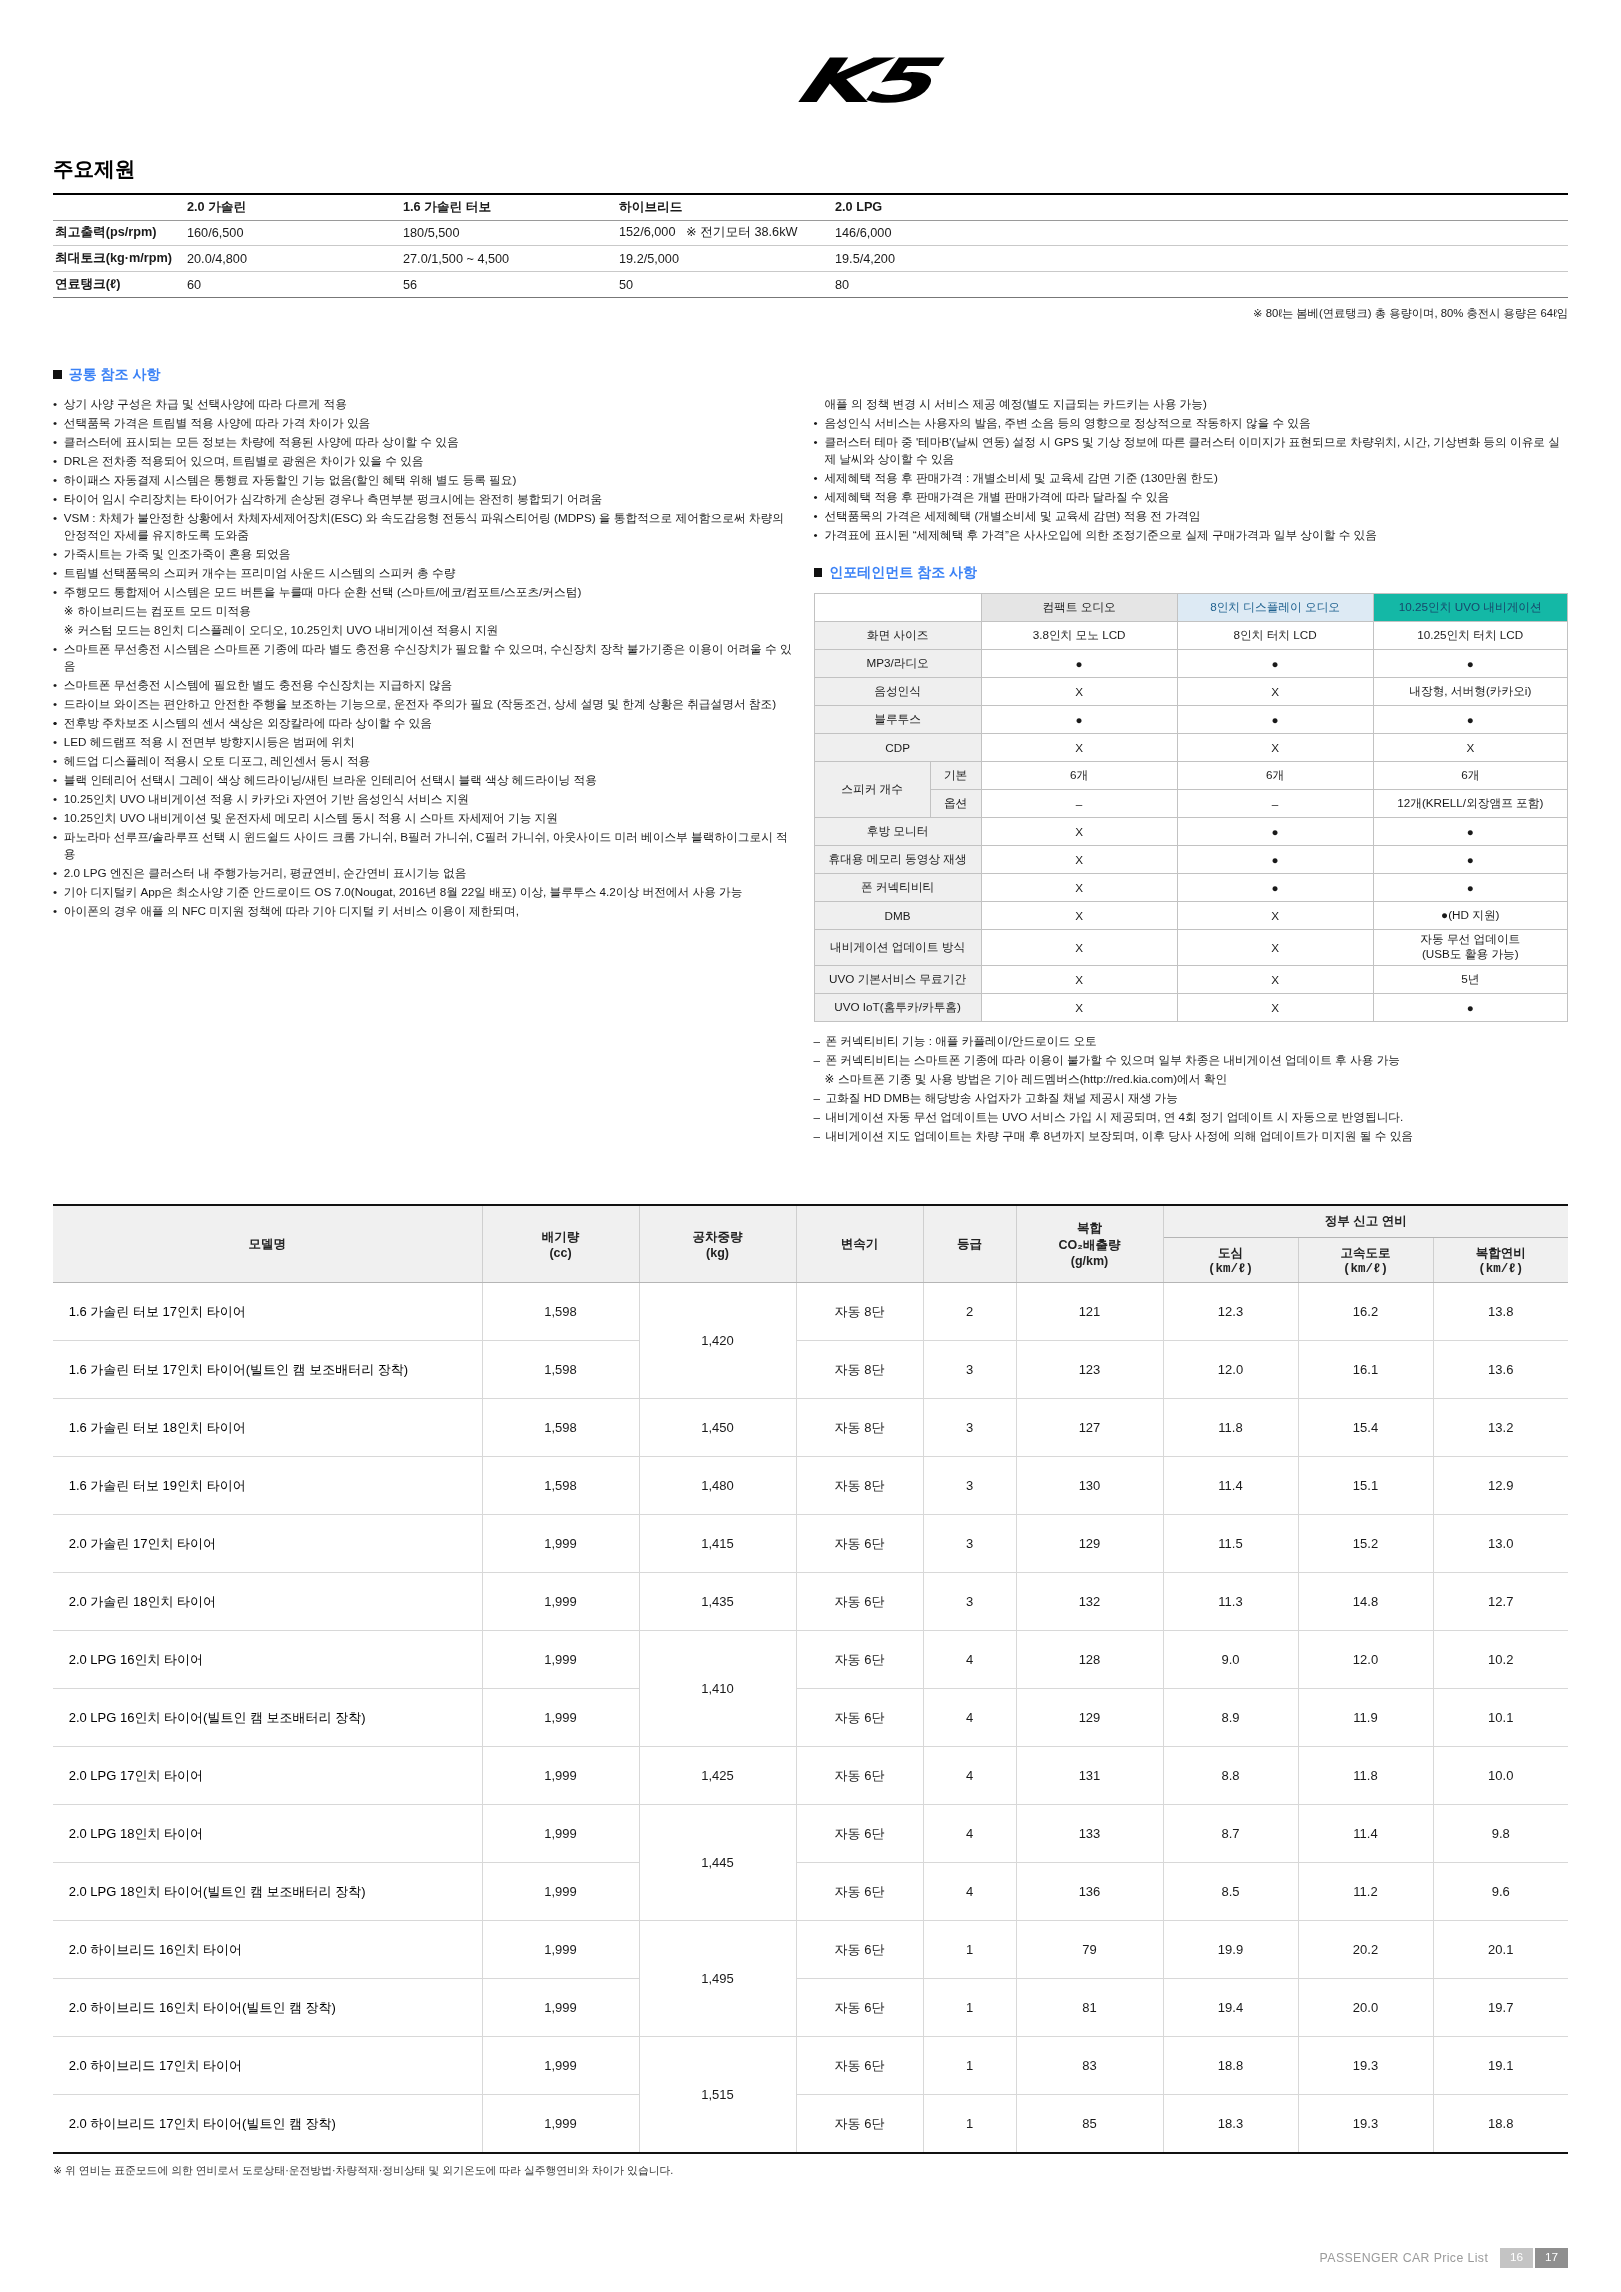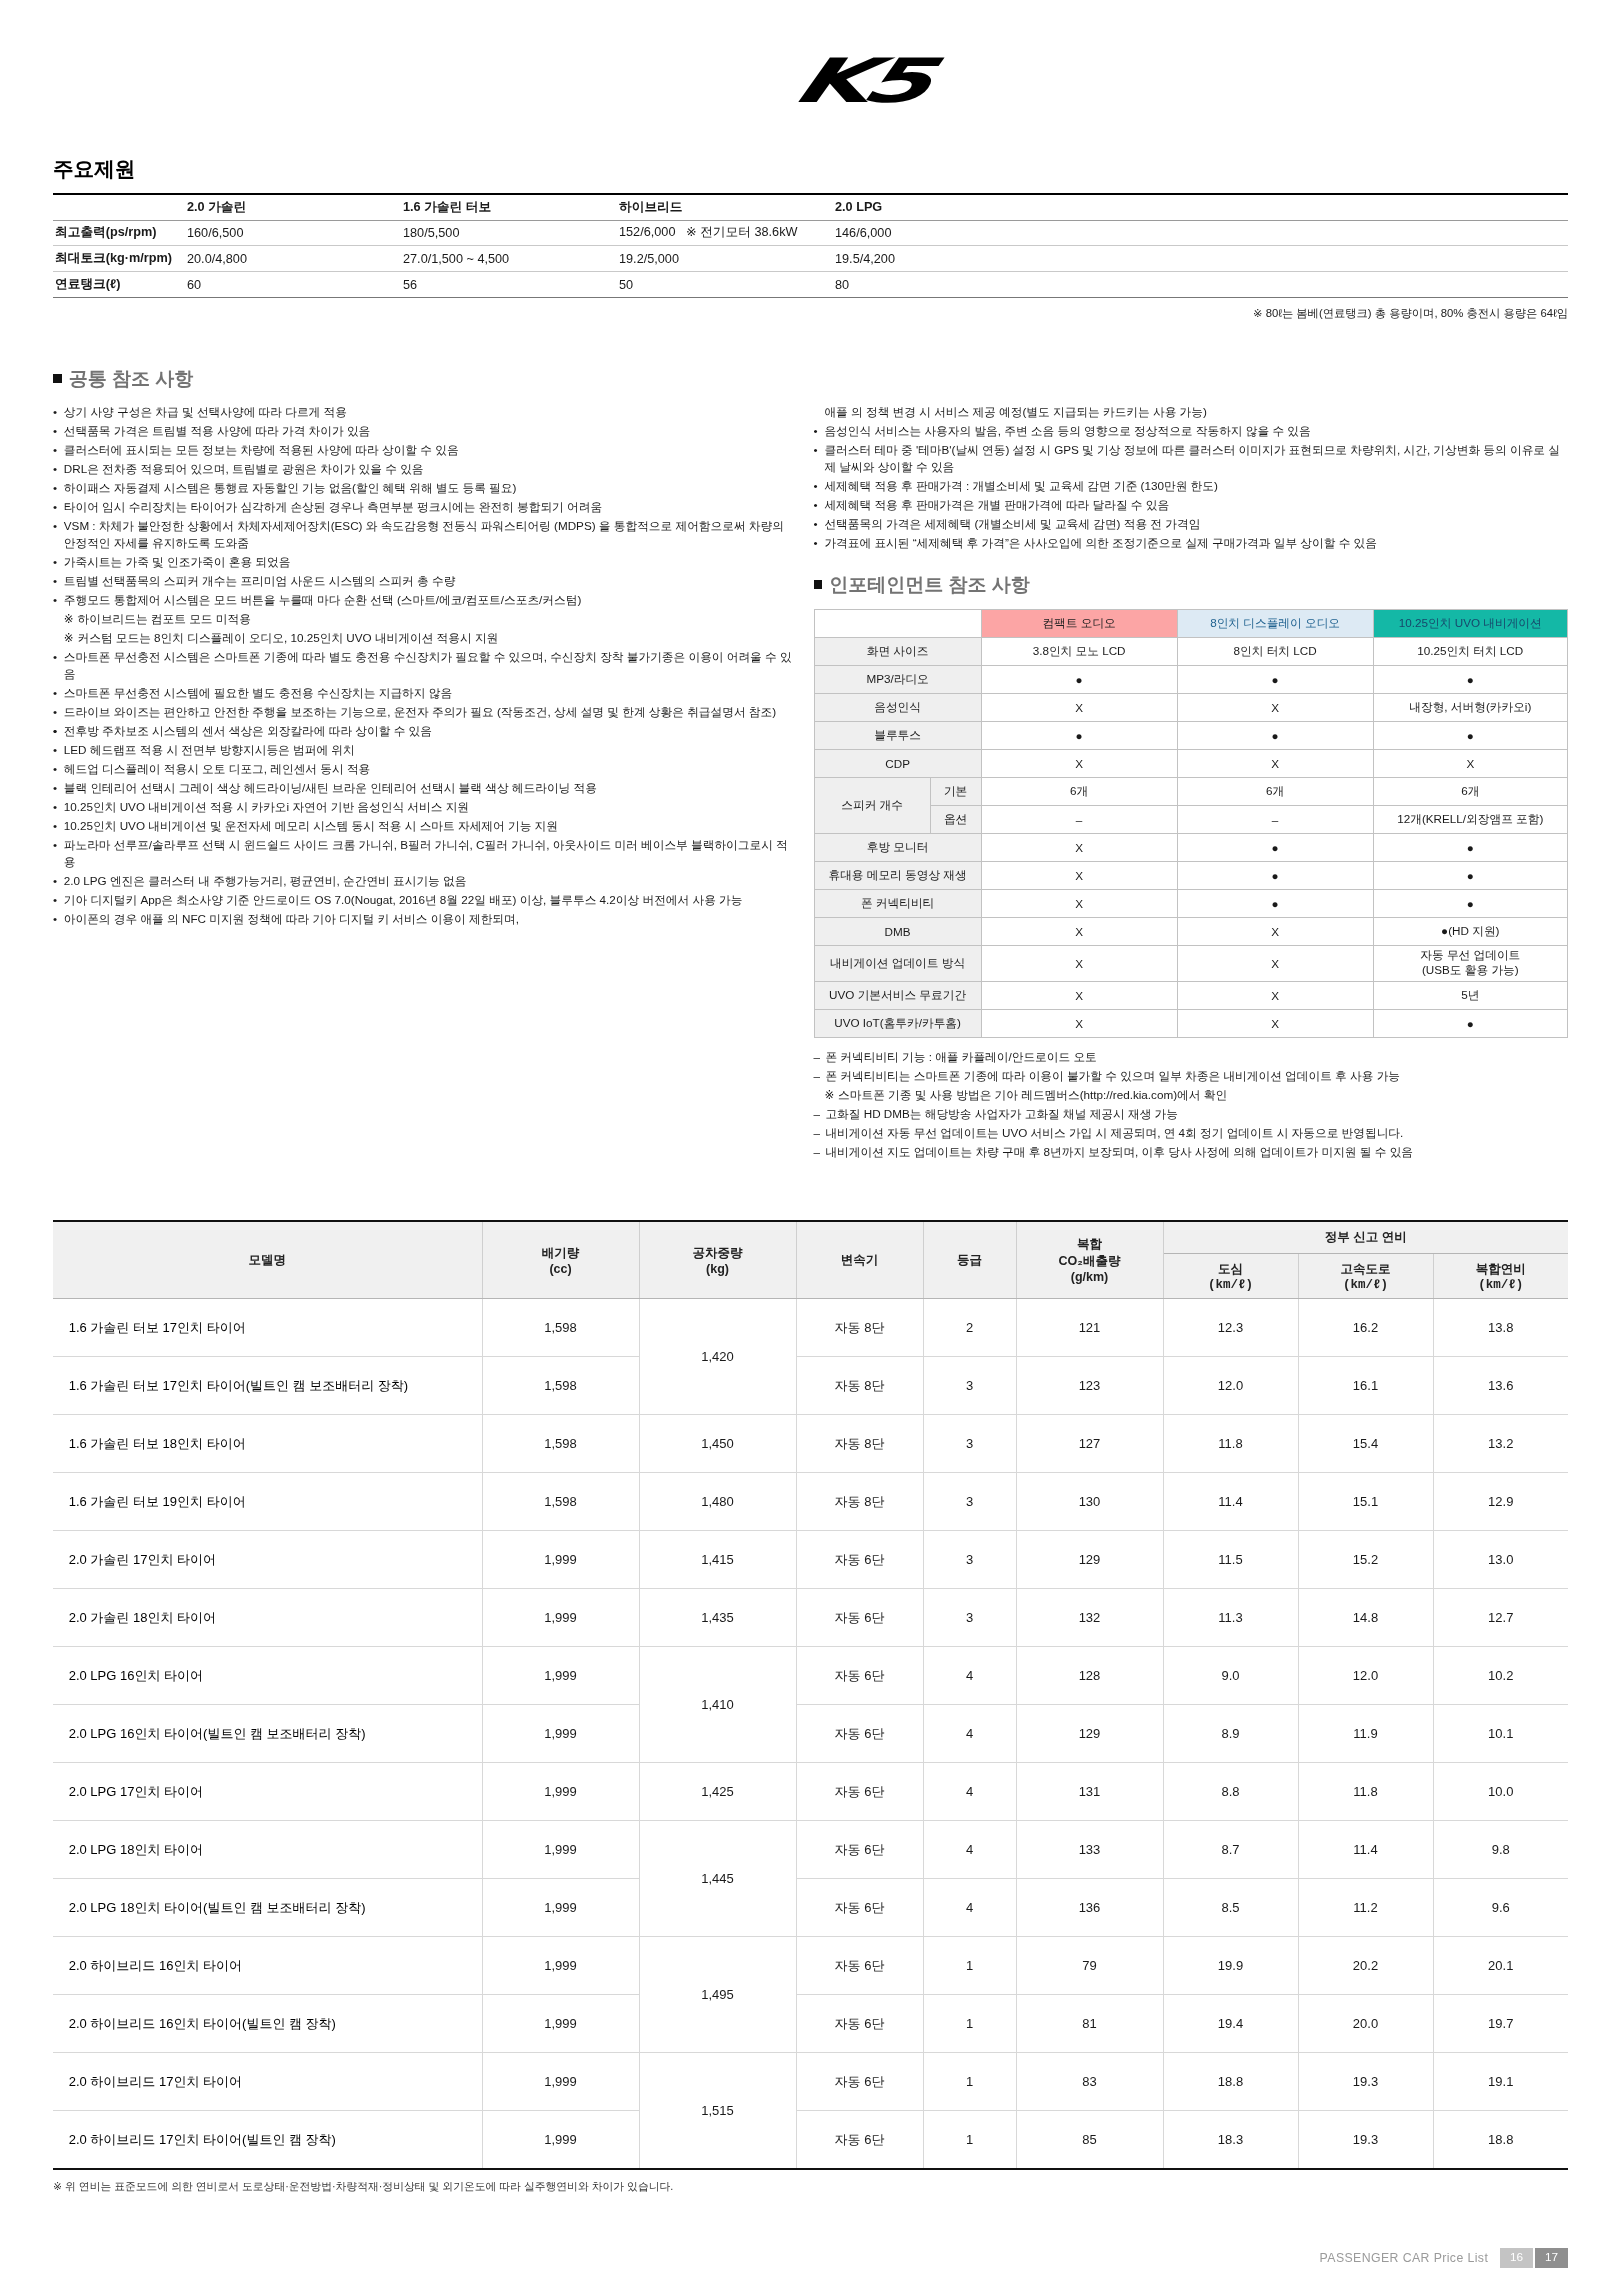--- a/index.html
+++ b/index.html
@@ -26,21 +26,21 @@
   .spec-table { width:100%; border-collapse:collapse; font-size:12.7px; border-top:2.9px solid #000; }
   .spec-table th, .spec-table td { text-align:left; padding:3.9px 2px; height:24.5px; border-bottom:1px solid #c9c9c9; font-weight:normal; }
   .spec-table thead th { font-weight:bold; border-bottom:1px solid #9a9a9a; }
   .spec-table .spec-label { font-weight:bold; }
   .spec-table tbody tr:last-child th, .spec-table tbody tr:last-child td { border-bottom:1px solid #777; }
   .spec-val { white-space:pre-wrap; }
   .spec-note { margin-top:7.8px; text-align:right; font-size:11.3px; color:#222; }
 
   
   .sec { margin-top:45px; }
-  .sec-h { display:flex; align-items:center; font-size:19px; font-weight:bold; color:#737373; }
+  .sec-h { display:flex; align-items:center; font-size:14px; font-weight:bold; color:#3b82f6; }
   .sq { display:inline-block; width:8.8px; height:8.8px; background:#111; margin-right:6.9px; flex:0 0 auto; }
 
   
   .cols { display:flex; gap:19.6px; margin-top:12.7px; align-items:flex-start; }
   .col-left { width:741px; flex:0 0 741px; }
   .col-right { flex:1; min-width:0; }
   .note-item { position:relative; font-size:11.7px; line-height:1.45; color:#1a1a1a; padding-left:10.8px; margin-bottom:2px; }
   .note-item .mk { position:absolute; left:0; top:0; }
   .note-item.m-s { padding-left:24.5px; }
   .note-item.m-s .mk { left:10.8px; }
@@ -191,21 +191,21 @@
           <colgroup>
             <col style="width:116px">
               <col style="width:51px">
               <col style="width:196px">
               <col style="width:196px">
               <col>
           </colgroup>
           <thead>
             <tr id="info-head-row">
                 <th class="info-corner" colspan="2"></th>
-                <th class="info-col-h" style="background: #fca5a5; color: rgb(34, 34, 34);">컴팩트 오디오</th>
+                <th class="info-col-h" style="background: #e5e5e5; color: rgb(34, 34, 34);">컴팩트 오디오</th>
                 <th class="info-col-h" style="background: rgb(221, 234, 244); color: rgb(31, 97, 143);">8인치 디스플레이 오디오</th>
                 <th class="info-col-h" style="background: #14b8a6; color: rgb(23, 71, 107);">10.25인치 UVO 내비게이션</th>
               </tr>
           </thead>
           <tbody id="info-body">
               <tr>
                 <th class="info-label" colspan="2">화면 사이즈</th>
                 <td class="info-val">3.8인치 모노 LCD</td>
                 <td class="info-val">8인치 터치 LCD</td>
                 <td class="info-val">10.25인치 터치 LCD</td>

